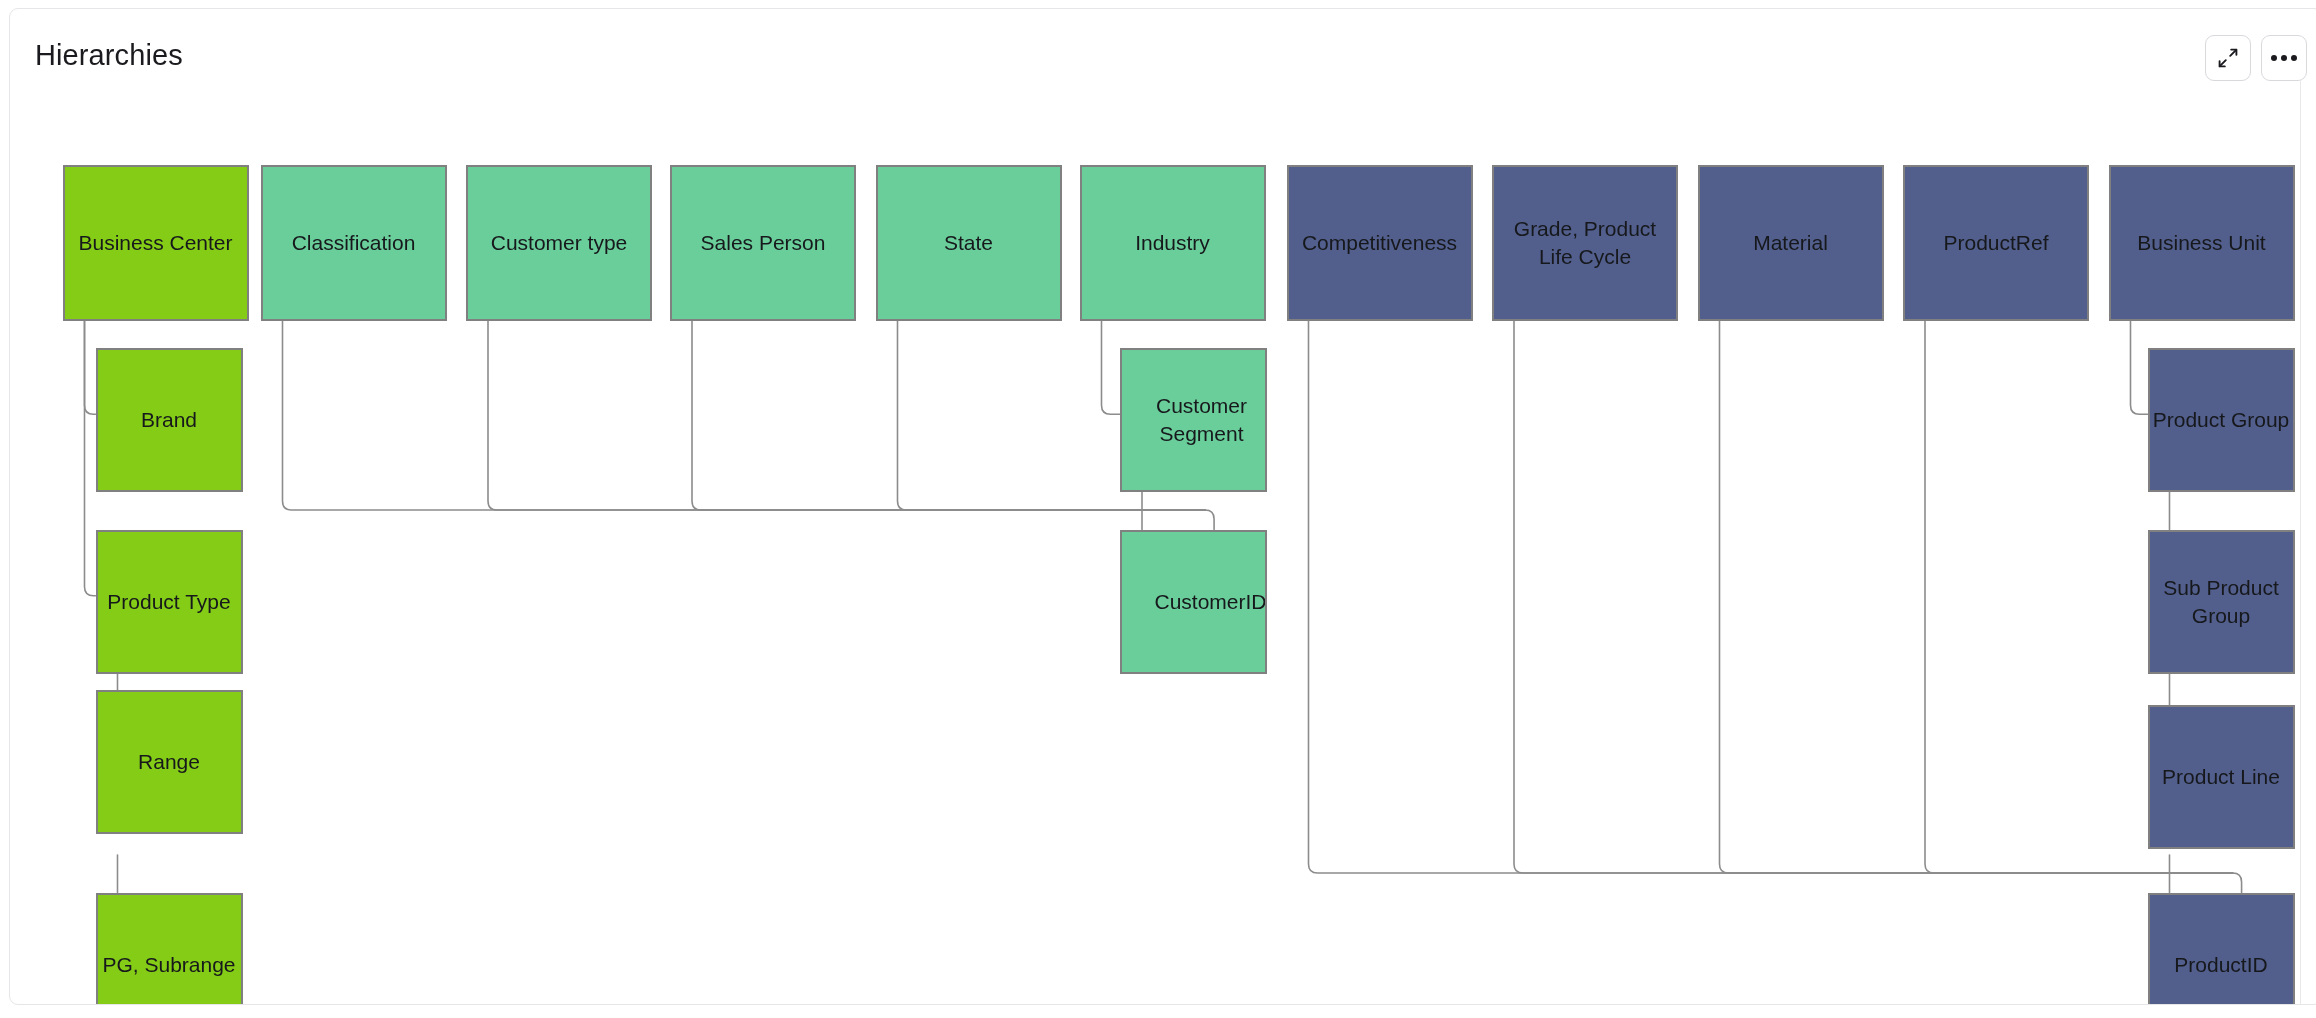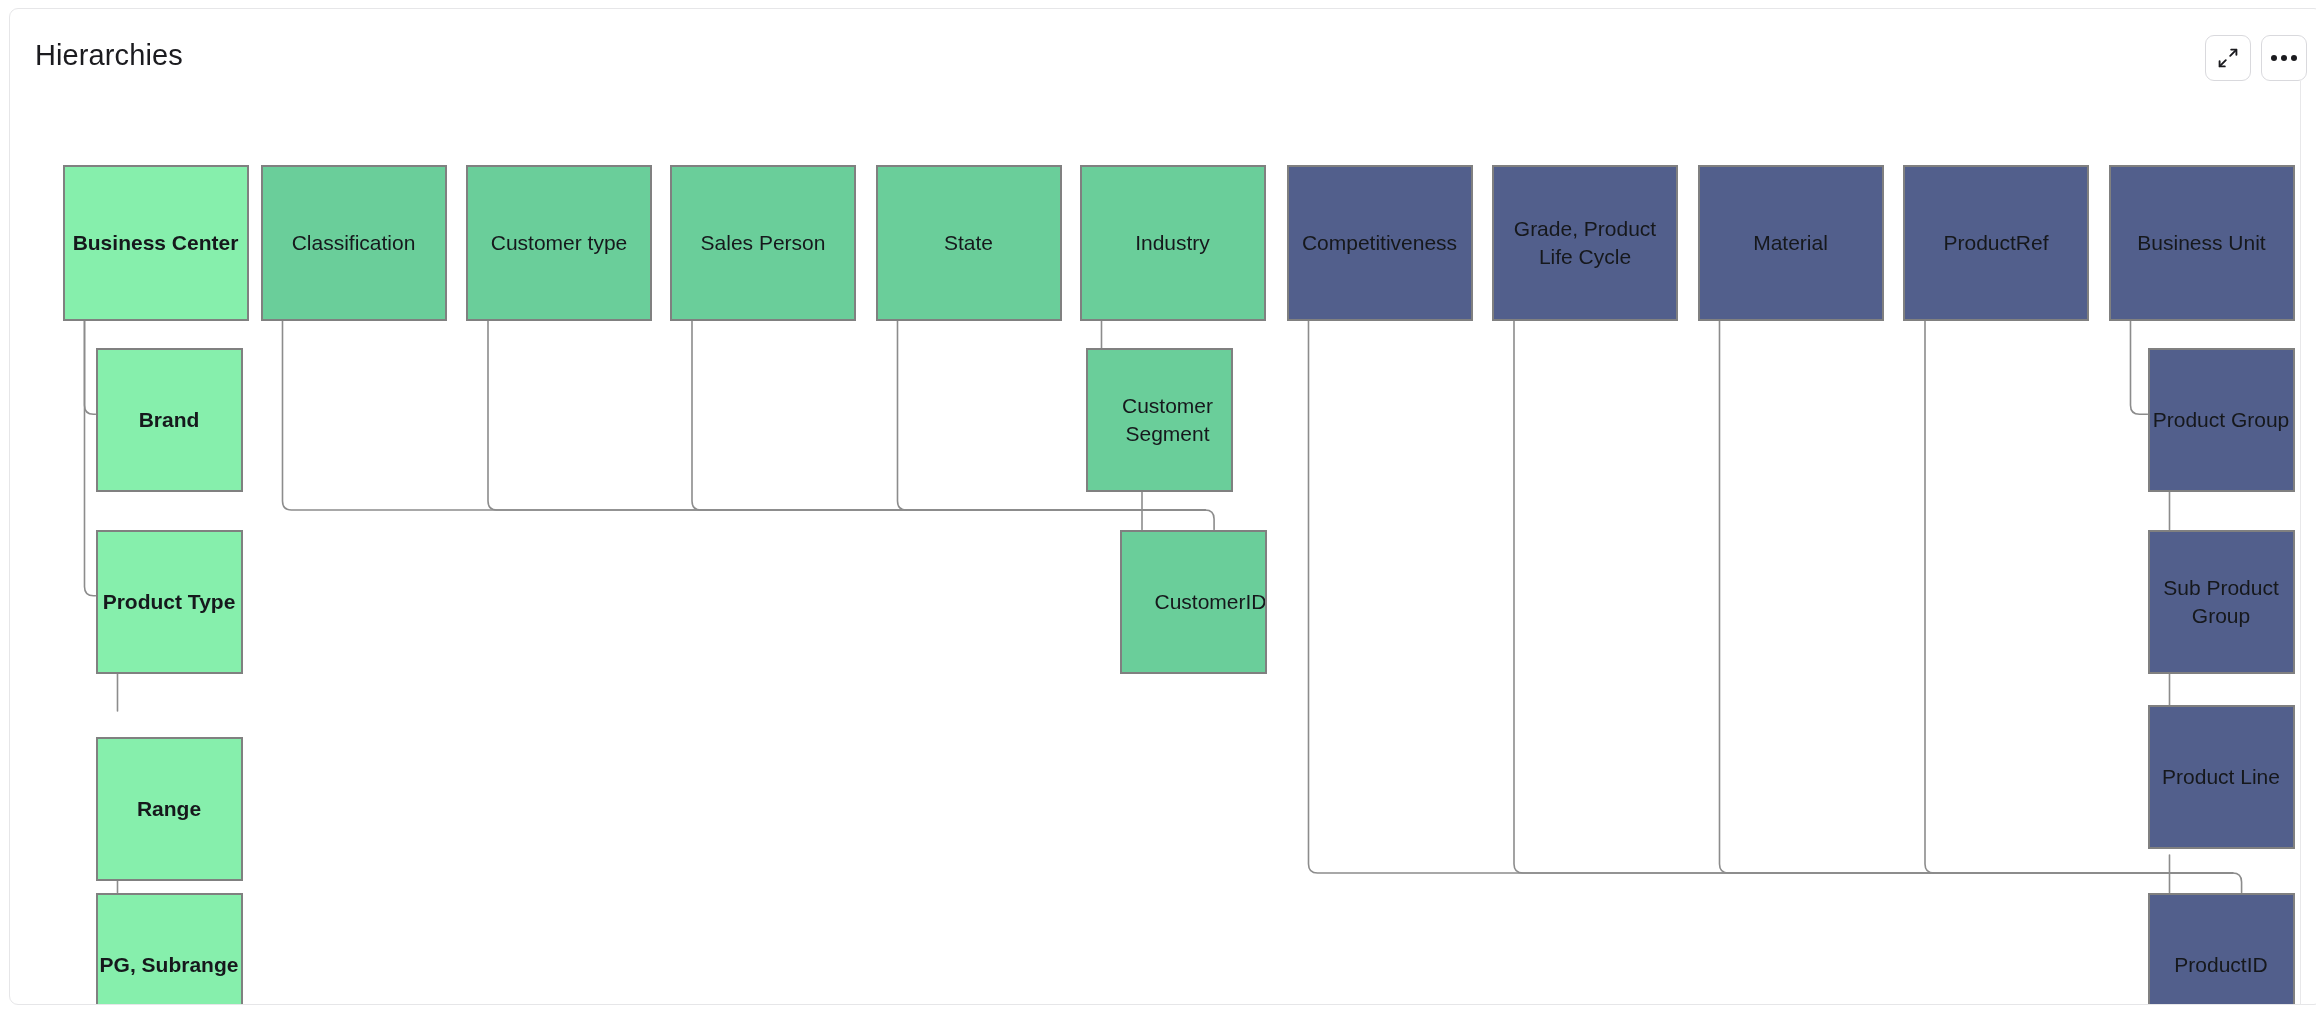--- a/index.html
+++ b/index.html
@@ -87,21 +87,21 @@
     font-size: 21px;
     line-height: 1.32;
     color: #16181c;
     overflow: hidden;
     white-space: nowrap;
     cursor: pointer;
   }
   .node span { display: block; }
   .node.wrap { white-space: normal; }
 
-  .c-blue   { background: #86efac; font-weight: bold; }
+  .c-blue   { background: #84cc16; }
   .c-green  { background: #6ace9a; }
   .c-purple { background: #525f8c; }
 
   
   #right-rule {
     position: absolute;
     left: 2290px; top: 0;
     width: 1px; height: 924px;
     background: #e8e8ea;
   }
@@ -158,42 +158,42 @@
     <div id="nodes">
         <div class="node c-blue wrap" style="left: 52.5px; top: 84px; width: 186px; height: 156px;">
           <span>Business Center</span>
         </div>
         <div class="node c-blue" style="left: 85.5px; top: 267px; width: 147px; height: 144px;">
           <span>Brand</span>
         </div>
         <div class="node c-blue wrap" style="left: 85.5px; top: 448.5px; width: 147px; height: 144px; justify-content: center;">
           <span>Product Type</span>
         </div>
-        <div class="node c-blue" style="left: 85.5px; top: 656px; width: 147px; height: 144px;">
+        <div class="node c-blue" style="left: 85.5px; top: 609px; width: 147px; height: 144px;">
           <span>Range</span>
         </div>
         <div class="node c-blue wrap" style="left: 85.5px; top: 811.5px; width: 147px; height: 144px;">
           <span>PG, Subrange</span>
         </div>
         <div class="node c-green" style="left: 250.5px; top: 84px; width: 186px; height: 156px;">
           <span>Classification</span>
         </div>
         <div class="node c-green wrap" style="left: 456px; top: 84px; width: 186px; height: 156px;">
           <span>Customer type</span>
         </div>
         <div class="node c-green" style="left: 660px; top: 84px; width: 186px; height: 156px;">
           <span>Sales Person</span>
         </div>
         <div class="node c-green" style="left: 865.5px; top: 84px; width: 186px; height: 156px;">
           <span>State</span>
         </div>
         <div class="node c-green" style="left: 1069.5px; top: 84px; width: 186px; height: 156px;">
           <span>Industry</span>
         </div>
-        <div class="node c-green wrap" style="left: 1076px; top: 267px; width: 147px; height: 144px; padding-left: 16px;">
+        <div class="node c-green wrap" style="left: 1110px; top: 267px; width: 147px; height: 144px; padding-left: 16px;">
           <span>Customer Segment</span>
         </div>
         <div class="node c-green" style="left: 1110px; top: 448.5px; width: 147px; height: 144px; padding-left: 34px;">
           <span>CustomerID</span>
         </div>
         <div class="node c-purple" style="left: 1276.5px; top: 84px; width: 186px; height: 156px;">
           <span>Competitiveness</span>
         </div>
         <div class="node c-purple wrap" style="left: 1482px; top: 84px; width: 186px; height: 156px;">
           <span>Grade, Product Life Cycle</span>

